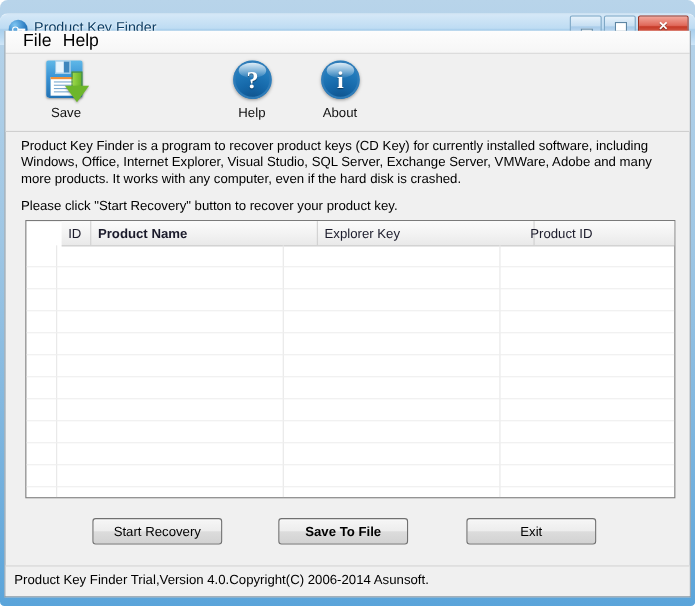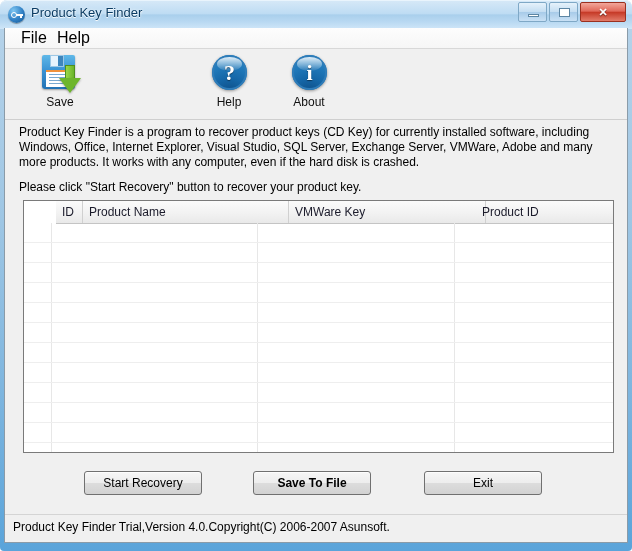--- a/index.html
+++ b/index.html
@@ -21,21 +21,21 @@
     width: 632px; height: 551px;
     box-sizing: border-box;
     background: linear-gradient(to bottom, #b8d4ea 0%, #9ec6e4 40%, #7fb6df 70%, #5aa4da 100%);
     border-radius: 7px 7px 4px 4px;
     padding: 0;
   }
 
   
   #titlebar {
     position: absolute;
-    left: 0; top: 0;
+    left: 0; top: 12px;
     width: 632px; height: 28px;
     background: linear-gradient(to bottom,
         #d5e8f7 0%, #bedcf3 45%, #a9cfec 50%, #b9d9f2 75%, #cfe6f8 100%);
     border-radius: 7px 7px 0 0;
     border-top: 1px solid #e9f4fc;
   }
   #title-icon {
     position: absolute;
     left: 8px; top: 5px;
     width: 17px; height: 17px;
@@ -365,21 +365,21 @@
     line-height: 22px;
     font-size: 12px;
     color: #1b1b2b;
     padding-left: 6px;
     box-sizing: border-box;
     border-right: 1px solid #d0d0d0;
     white-space: nowrap;
     cursor: default;
   }
   #th-0 { left: 0px;   width: 27px; }
-  #th-1 { left: 27px;  width: 206px; }
+  #th-1 { left: 27px;  width: 206px; font-weight: bold; }
   #th-2 { left: 233px; width: 197px; }
   #th-3 { left: 420px; width: 159px; border-right: none; }
 
   #tbody {
     position: absolute;
     left: 0; top: 22px;
     width: 589px; height: 229px;
   }
   .trow {
     position: relative;
@@ -508,21 +508,21 @@
 
     </div>
 
     <div id="desc">Product Key Finder is a program to recover product keys (CD Key) for currently installed software, including Windows, Office, Internet Explorer, Visual Studio, SQL Server, Exchange Server, VMWare, Adobe and many more products. It works with any computer, even if the hard disk is crashed.</div>
     <div id="desc-2">Please click "Start Recovery" button to recover your product key.</div>
 
     <div id="table">
       <div id="thead">
         <div class="th" id="th-0">ID</div>
         <div class="th" id="th-1">Product Name</div>
-        <div class="th" id="th-2">VMWare Key</div>
+        <div class="th" id="th-2">Explorer Key</div>
         <div class="th" id="th-3">Product ID</div>
       </div>
       <div class="vline" id="v1"></div>
       <div class="vline" id="v2"></div>
       <div class="vline" id="v3"></div>
       <div id="tbody">
           <div class="trow"></div>
           <div class="trow"></div>
           <div class="trow"></div>
           <div class="trow"></div>
@@ -535,17 +535,17 @@
           <div class="trow"></div>
           <div class="trow"></div>
         </div>
     </div>
 
     <div class="btn" id="btn-start">Start Recovery</div>
     <div class="btn" id="btn-savefile">Save To File</div>
     <div class="btn" id="btn-exit">Exit</div>
 
     <div id="statusbar">
-      <div id="status-text">Product Key Finder Trial,Version 4.0.Copyright(C) 2006-2007 Asunsoft.</div>
+      <div id="status-text">Product Key Finder Trial,Version 4.0.Copyright(C) 2006-2014 Asunsoft.</div>
     </div>
 
   </div>
 </div>
 
 </body></html>

